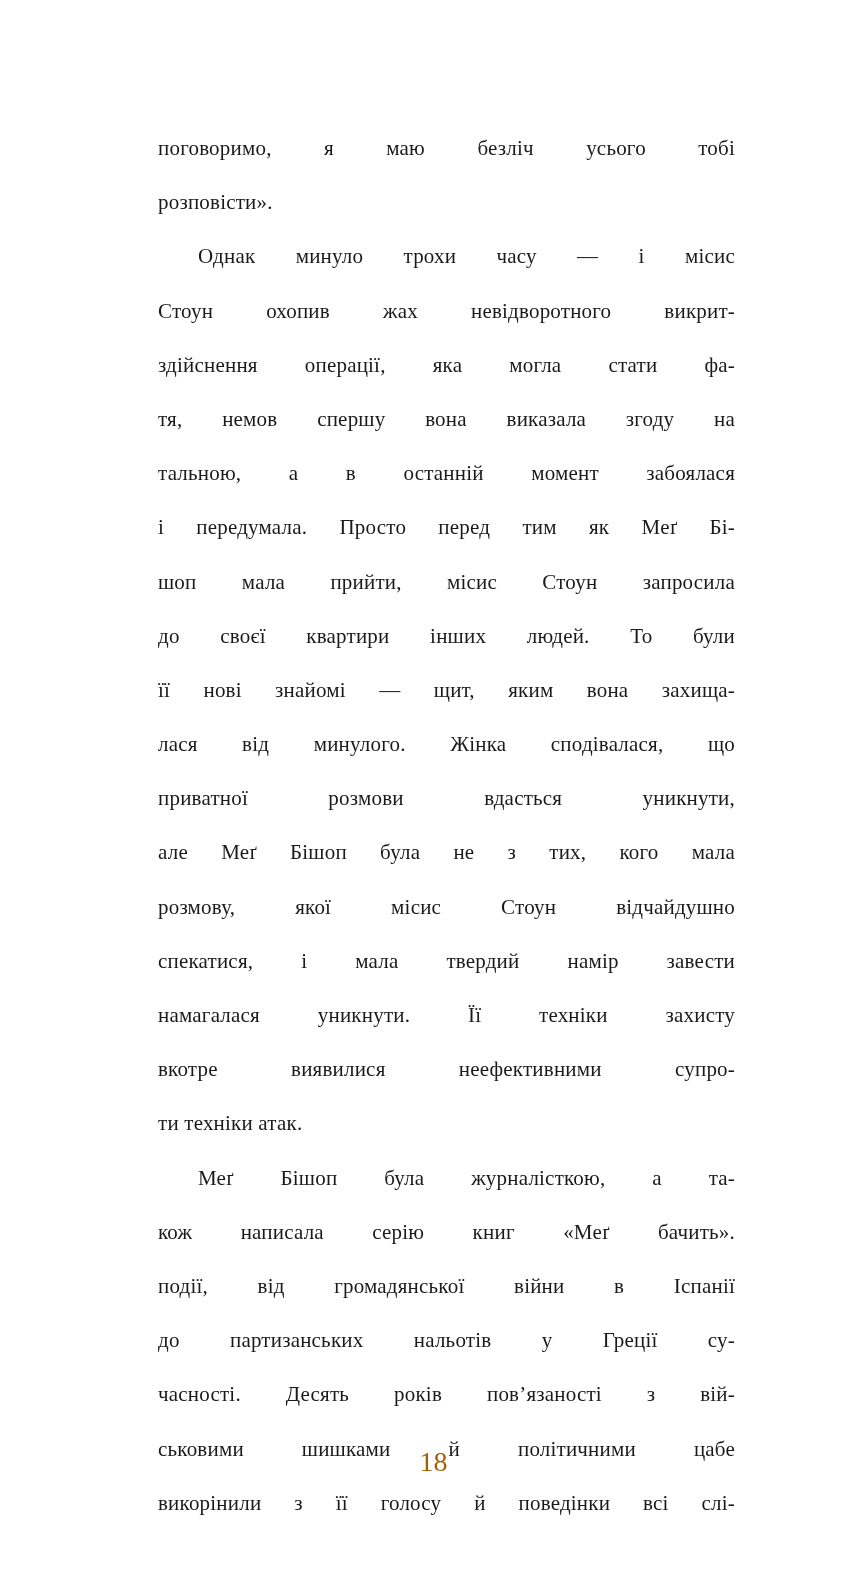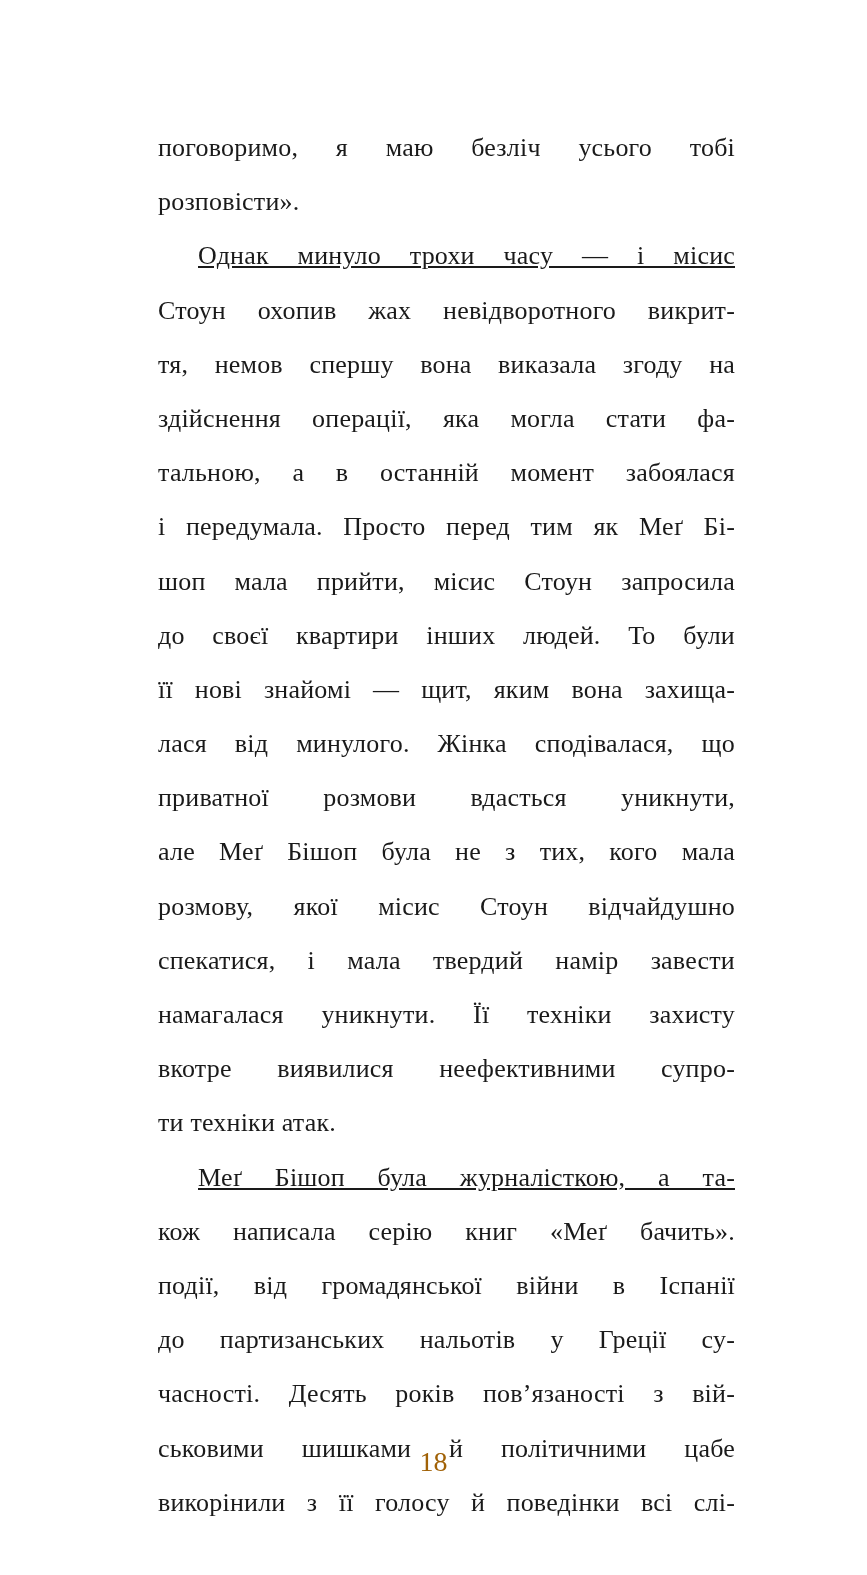--- a/index.html
+++ b/index.html
@@ -25,32 +25,31 @@
     .text-block {
       position: absolute;
       left: 158px;
       top: 121px;
       width: 577px;
     }
     .line {
       display: block;
       height: 54.2px;
       line-height: 54.2px;
-      font-size: 26px;
+      font-size: 21px;
       white-space: nowrap;
       text-align: justify;
       text-align-last: justify;
       letter-spacing: 0.2px;
     }
     .line.last {
       text-align-last: left;
     }
     .line.indent {
       padding-left: 40px;
-      text-decoration: underline;
     }
     .page-number {
       position: absolute;
       left: 0;
       width: 867px;
       top: 1442px;
       text-align: center;
       font-size: 28px;
       line-height: 40px;
       color: #a16207;
@@ -58,22 +57,22 @@
   </style>
 </head>
 <body>
 
 <div class="page">
   <div class="text-block" id="text-block">
       <span class="line">поговоримо, я маю безліч усього тобі</span>
       <span class="line last">розповісти».</span>
       <span class="line indent">Однак минуло трохи часу — і місис</span>
       <span class="line">Стоун охопив жах невідворотного викрит-</span>
+      <span class="line">здійснення операції, яка могла стати фа-</span>
       <span class="line">тя, немов спершу вона виказала згоду на</span>
-      <span class="line">здійснення операції, яка могла стати фа-</span>
       <span class="line">тальною, а в останній момент забоялася</span>
       <span class="line">і передумала. Просто перед тим як Меґ Бі-</span>
       <span class="line">шоп мала прийти, місис Стоун запросила</span>
       <span class="line">до своєї квартири інших людей. То були</span>
       <span class="line">її нові знайомі — щит, яким вона захища-</span>
       <span class="line">лася від минулого. Жінка сподівалася, що</span>
       <span class="line">приватної розмови вдасться уникнути,</span>
       <span class="line">але Меґ Бішоп була не з тих, кого мала</span>
       <span class="line">розмову, якої місис Стоун відчайдушно</span>
       <span class="line">спекатися, і мала твердий намір завести</span>

